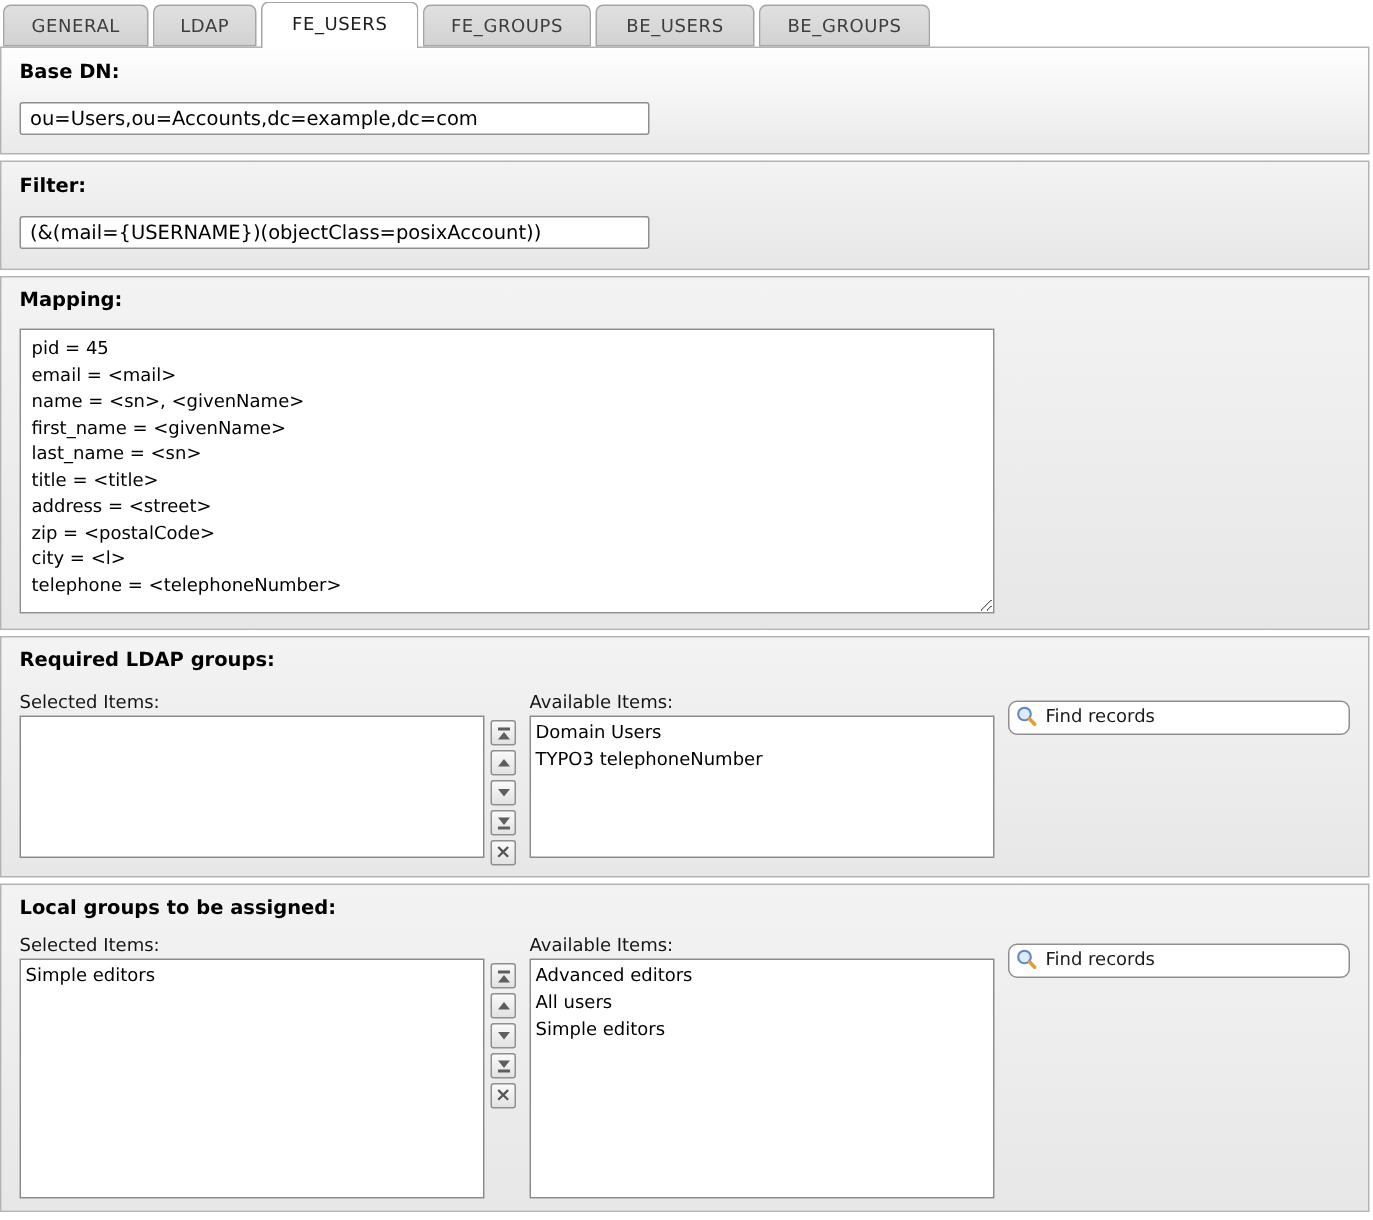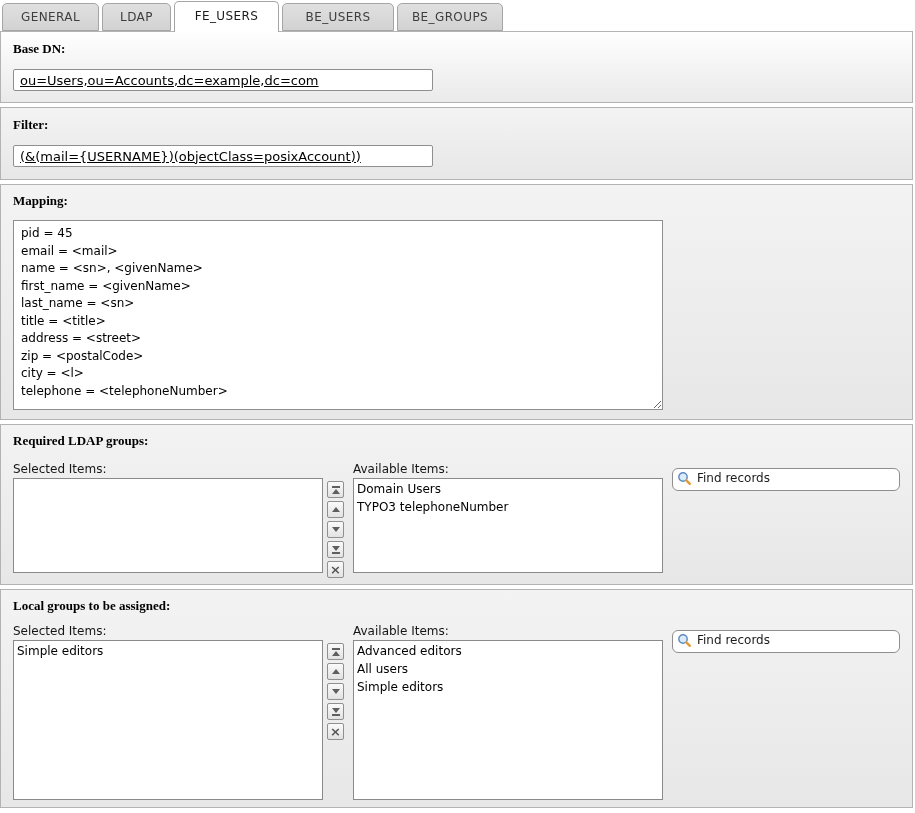--- a/index.html
+++ b/index.html
@@ -55,35 +55,33 @@
   }
   .sec1 { height:72px; background:linear-gradient(#fefefe,#eaeaea); }
   .sec2 { height:73px; }
   .sec3 { height:236px; }
   .sec4 { height:161px; }
   .sec5 { height:219px; }
 
   .sec-label {
     font-weight:bold; font-size:13px; color:#000;
     padding-top:9px;
-    font-family:Liberation Serif, serif;
   }
   .sec3 .sec-label, .sec4 .sec-label, .sec5 .sec-label { padding-top:8px; }
 
   .text-input {
     display:block;
     margin-top:12px;
     width:420px; height:22px;
     box-sizing:border-box;
     border:1px solid #8f8f8f; border-radius:2px;
     background:#fff;
     font:13px "DejaVu Sans","Liberation Sans",sans-serif;
     color:#000;
     padding:0 6px;
-    text-decoration:underline;
   }
 
   .mapping-textarea {
     display:block;
     margin-top:11px;
     width:650px; height:190px;
     box-sizing:border-box;
     border:1px solid #8f8f8f;
     background:#fff;
     font:12px/17.5px "DejaVu Sans","Liberation Sans",sans-serif;
@@ -160,20 +158,21 @@
 <body>
 
 <div class="tabbar">
 
     <div class="tab">GENERAL</div>
 
     <div class="tab">LDAP</div>
 
     <div class="tab active">FE_USERS</div>
 
+    <div class="tab">FE_GROUPS</div>
 
     <div class="tab">BE_USERS</div>
 
     <div class="tab">BE_GROUPS</div>
   </div>
 
 <div class="section sec1">
   <div class="sec-label">Base DN:</div>
   <input class="text-input" type="text" value="ou=Users,ou=Accounts,dc=example,dc=com" style="">
 </div>

